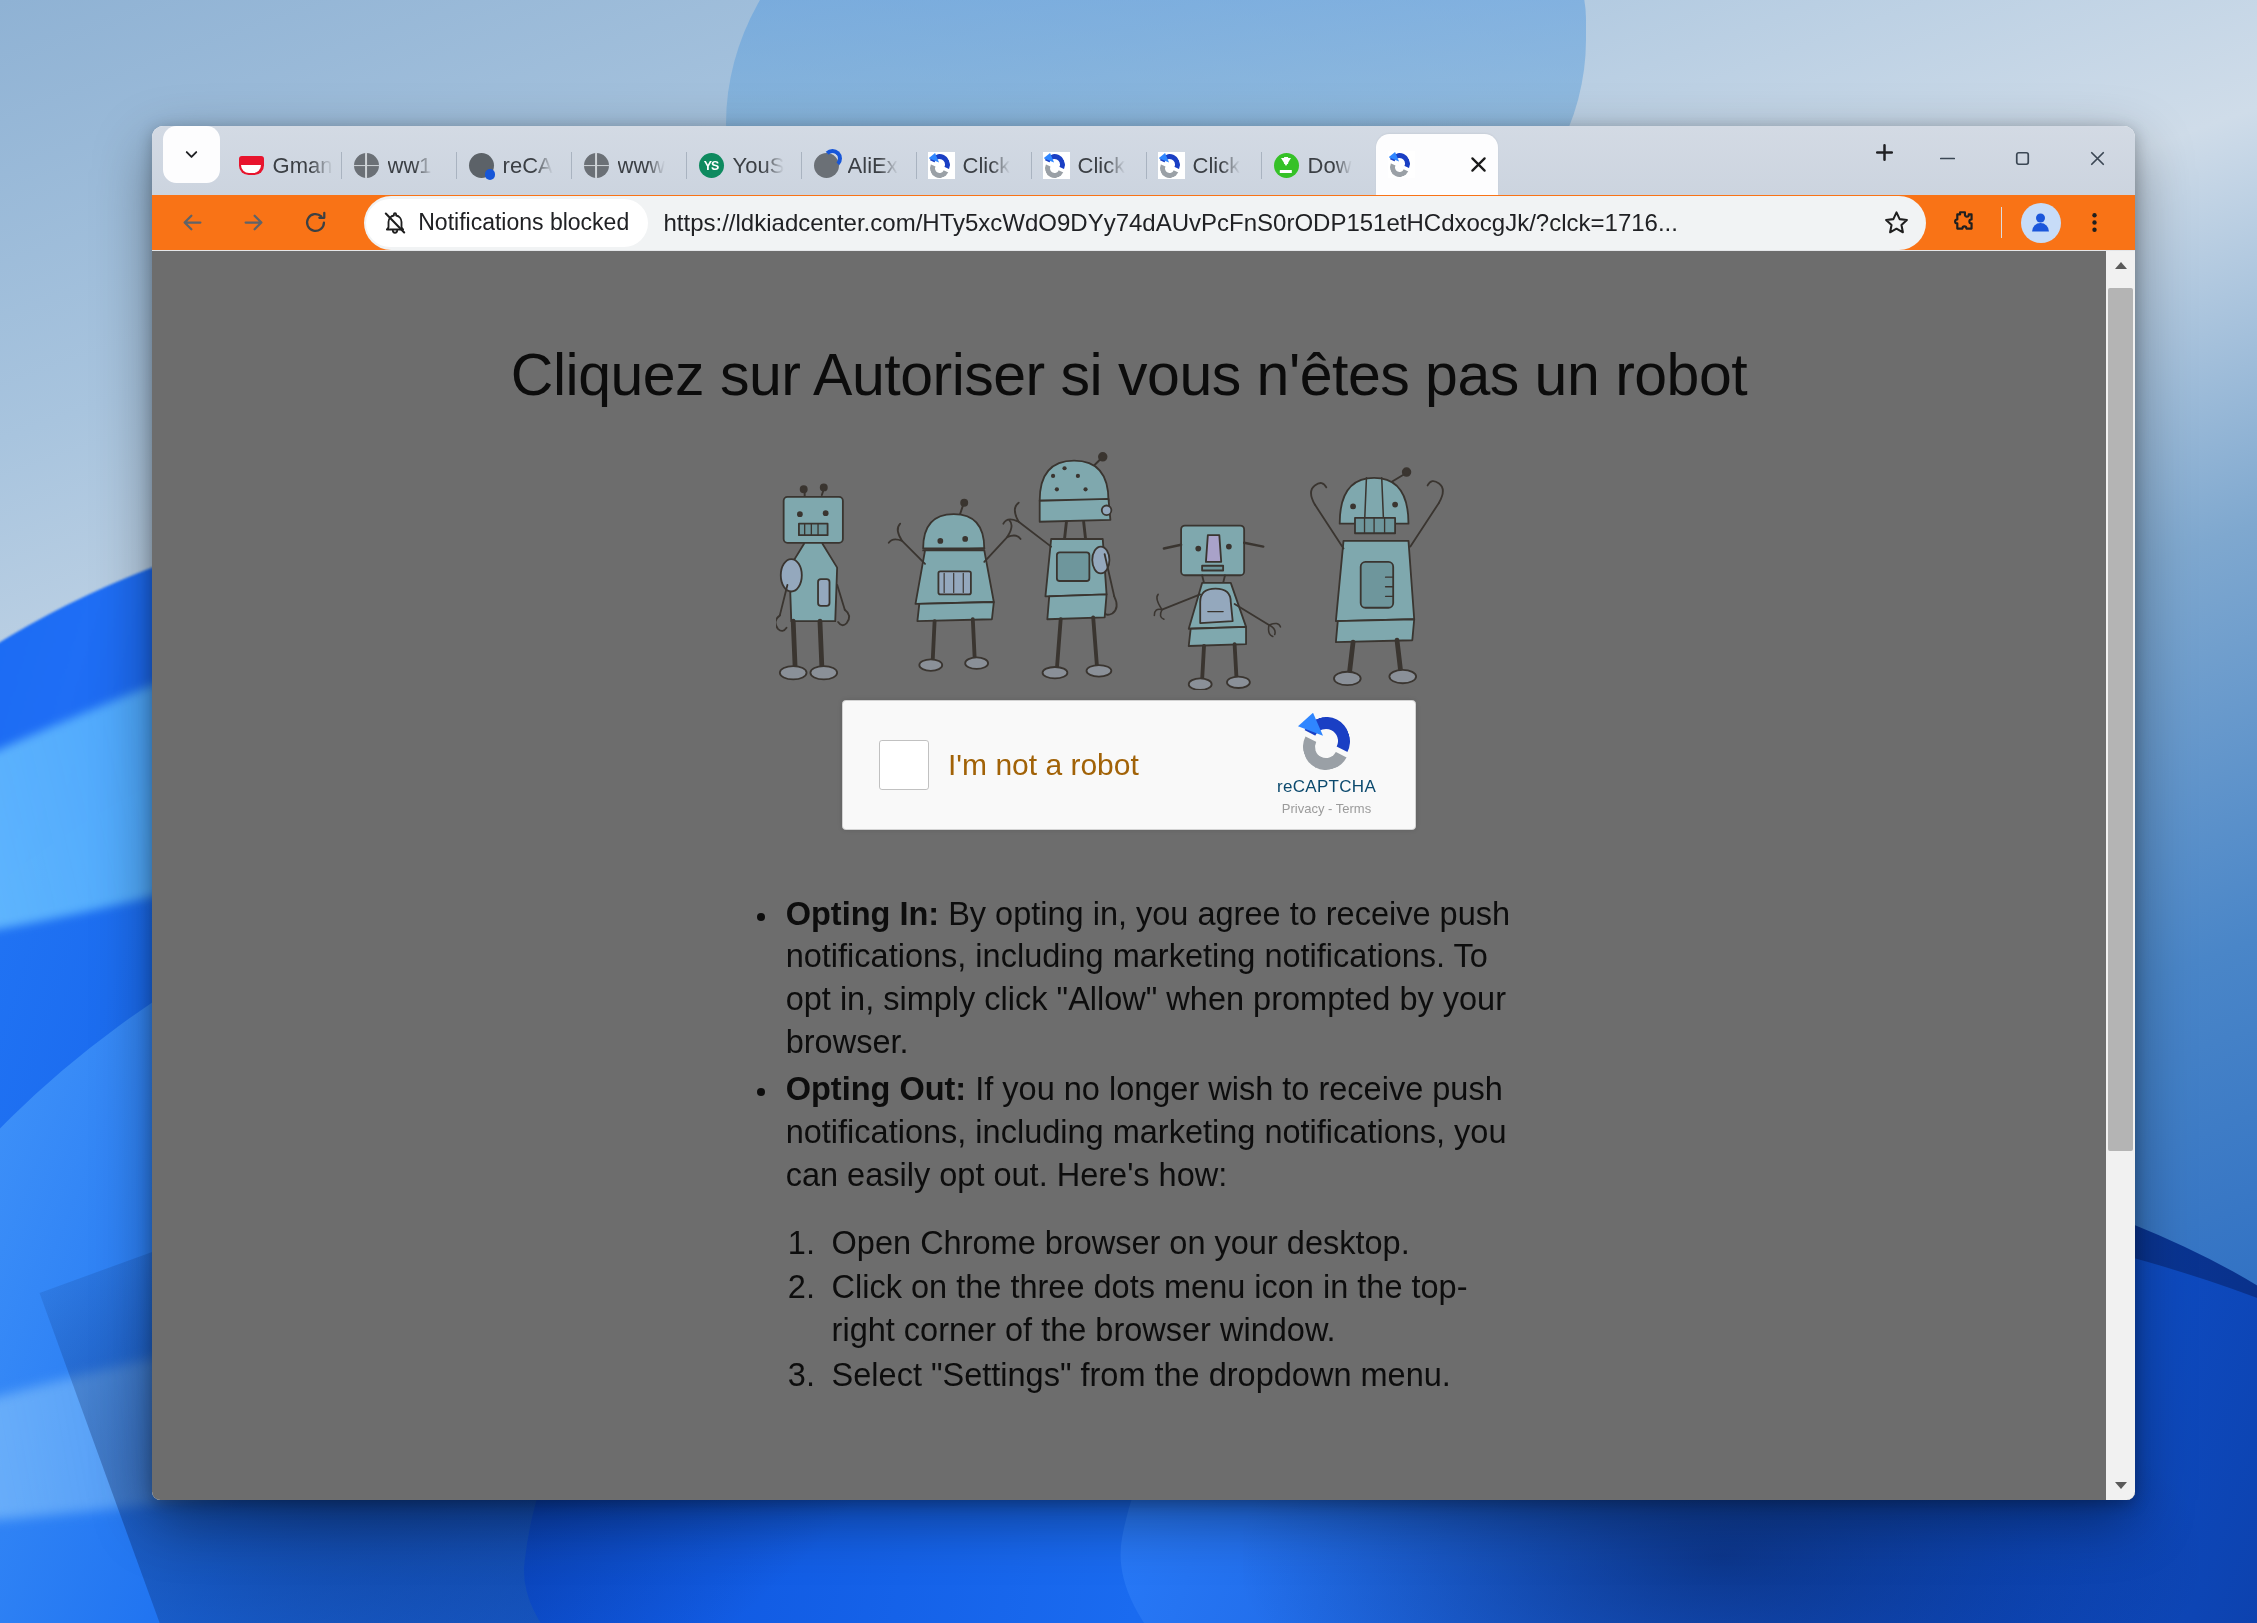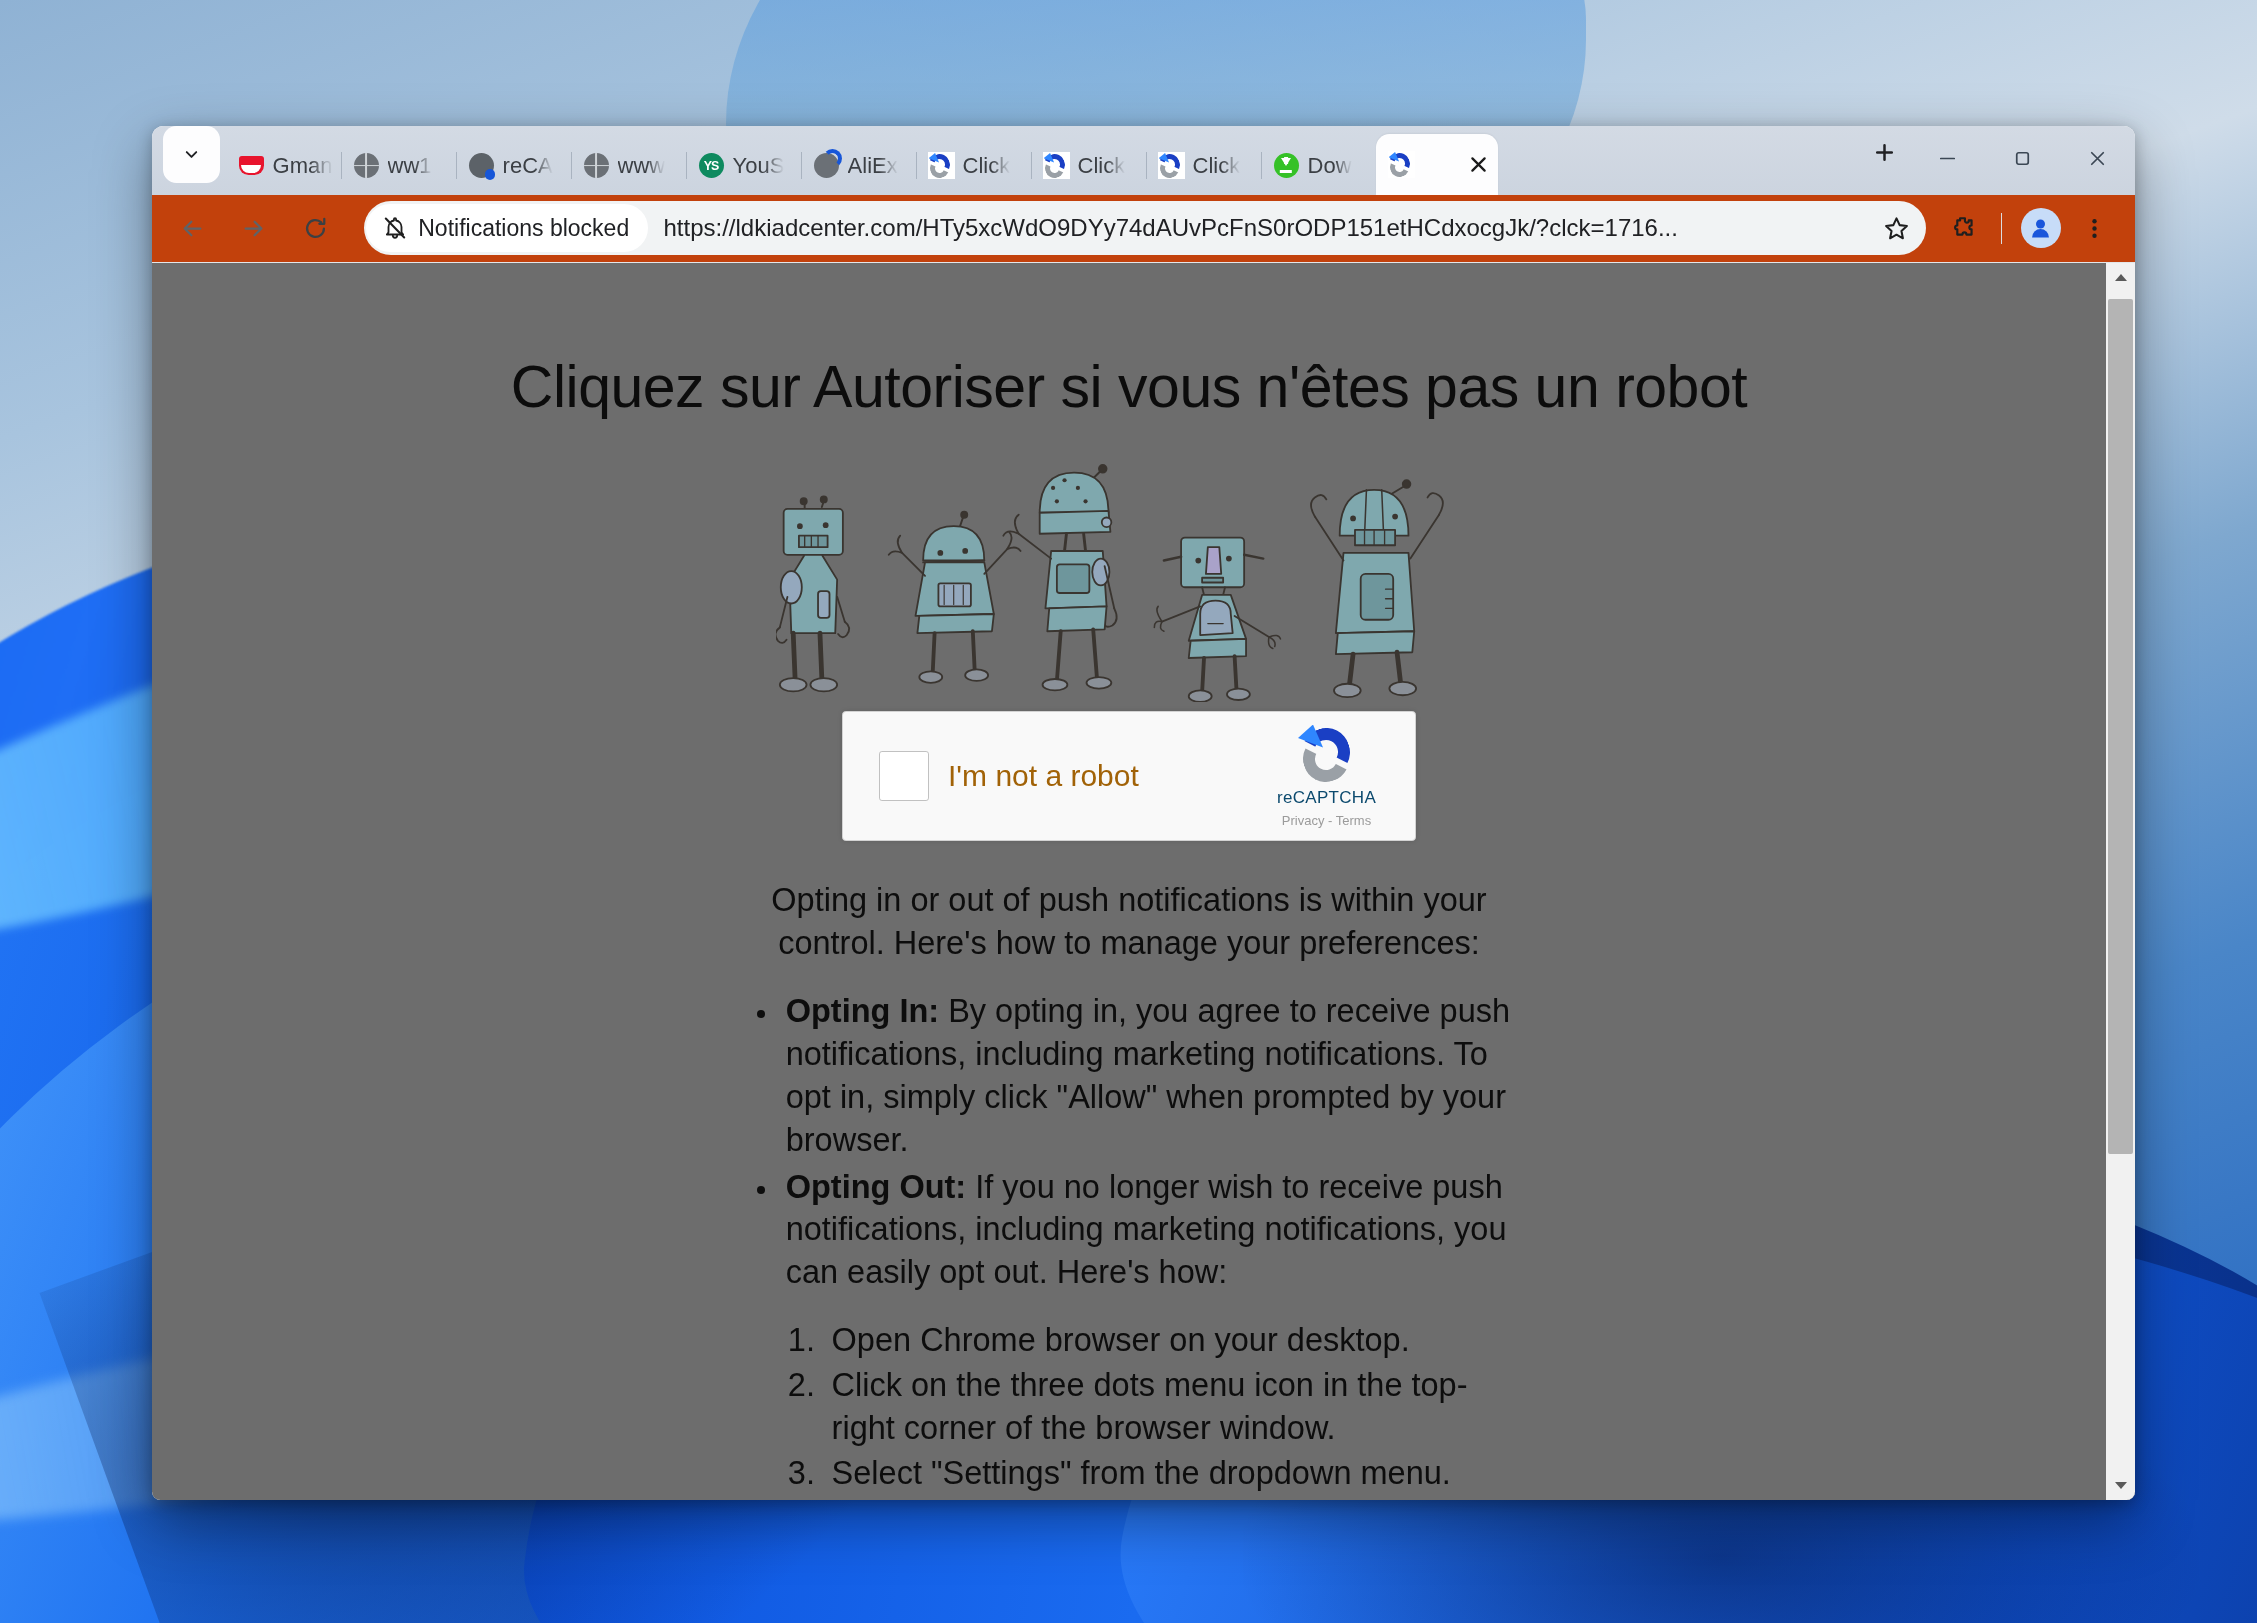--- a/index.html
+++ b/index.html
@@ -194,22 +194,22 @@
     position:absolute; left:1px; top:1px; width:10.5px; height:9.6px;
     background:#2f86ff; clip-path: polygon(0 55%, 62% 0, 100% 100%);
   }
   .fi-dl { width: 25px; height: 25px; border-radius: 50%; background: #35c127; position: relative;}
   .fi-dl .arrow { position:absolute; left:50%; top:4.8px; transform:translateX(-50%); width:0; height:0; border-left:5.7px solid transparent; border-right:5.7px solid transparent; border-top:8.6px solid #fff; }
   .fi-dl .stem { position:absolute; left:50%; top:3.8px; transform:translateX(-50%); width:3.8px; height:7.6px; background:#fff;}
   .fi-dl .base { position:absolute; left:50%; bottom:4.8px; transform:translateX(-50%); width:12.4px; height:2.9px; background:#fff;}
 
   
   .toolbar {
-    height: 68px;
-    background: #c2410c;
+    height: 56px;
+    background: #f97316;
     display: flex; align-items: center;
     padding: 0 13.4px 0 13.4px;
     border-bottom: 1px solid #e4e6e9;
   }
   .navbtn {
     width: 54px; height: 54px; margin-right: 7.6px;
     display: flex; align-items: center; justify-content: center;
     border-radius: 50%; cursor: pointer; flex: 0 0 auto;
   }
   .omnibox {
@@ -720,21 +720,20 @@
               <div class="rc-name">reCAPTCHA</div>
               <div class="rc-terms">
                 <a href="#">Privacy</a>
                 <span>-</span>
                 <a href="#">Terms</a>
               </div>
             </div>
           </div>
 
           <div class="bodytext">
-            <p class="lead">Opting in or out of push notifications is within your control. Here's how to manage your preferences:</p>
 
             <ul>
               <li>
                 <b>Opting In:</b><span> By opting in, you agree to receive push notifications, including marketing notifications. To opt in, simply click "Allow" when prompted by your browser.</span>
               </li>
               <li>
                 <b>Opting Out:</b><span> If you no longer wish to receive push notifications, including marketing notifications, you can easily opt out. Here's how:</span>
               </li>
             </ul>
 

